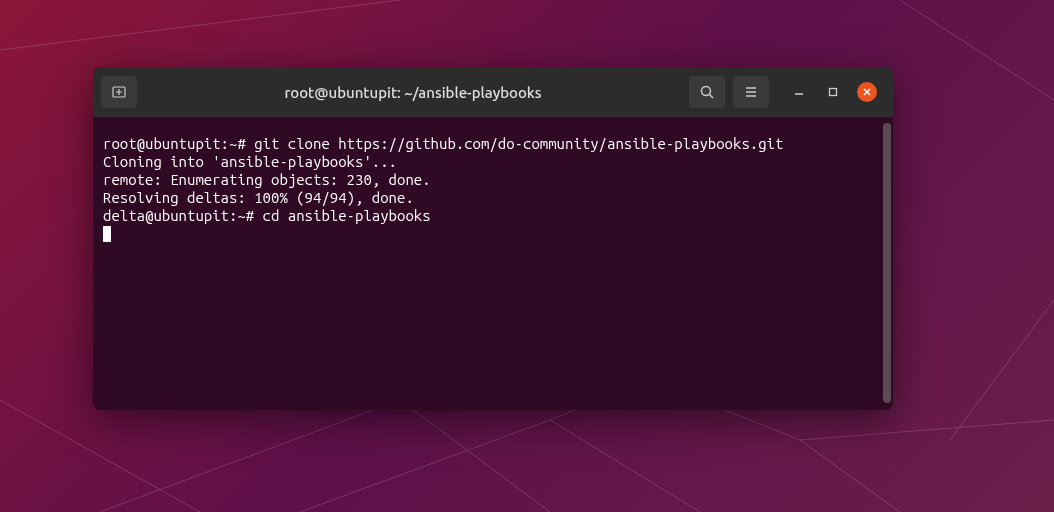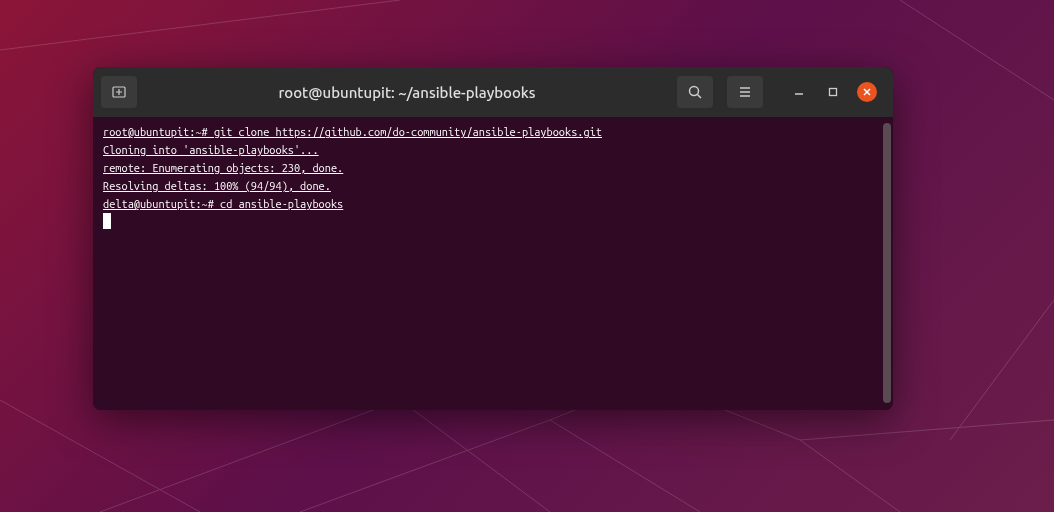--- a/index.html
+++ b/index.html
@@ -35,21 +35,21 @@
       display: flex;
       flex-direction: column;
       overflow: hidden;
     }
     .titlebar {
       height: 50px;
       background: #2C2C2C;
       display: flex;
       align-items: center;
       padding: 0 8px;
-      gap: 14px;
+      gap: 8px;
     }
     .new-tab-btn {
       width: 36px;
       height: 32px;
       background: #3A3A3A;
       border-radius: 4px;
       display: flex;
       align-items: center;
       justify-content: center;
       cursor: pointer;
@@ -86,28 +86,27 @@
       align-items: center;
       justify-content: center;
       cursor: pointer;
     }
     .win-btn.close {
       background: #E95420;
     }
     .terminal-body {
       flex: 1;
       background: #300A24;
-      padding: 6px 10px;
+      padding: 18px 10px;
       color: #FFFFFF;
-      font-size: 11px;
+      font-size: 15px;
       line-height: 18px;
       font-family: "Ubuntu Mono", "DejaVu Sans Mono", monospace;
       position: relative;
       overflow: hidden;
-      text-decoration: underline;
     }
     .terminal-line {
       white-space: pre;
     }
     .cursor {
       display: inline-block;
       width: 8px;
       height: 16px;
       background: #FFFFFF;
       vertical-align: text-bottom;

